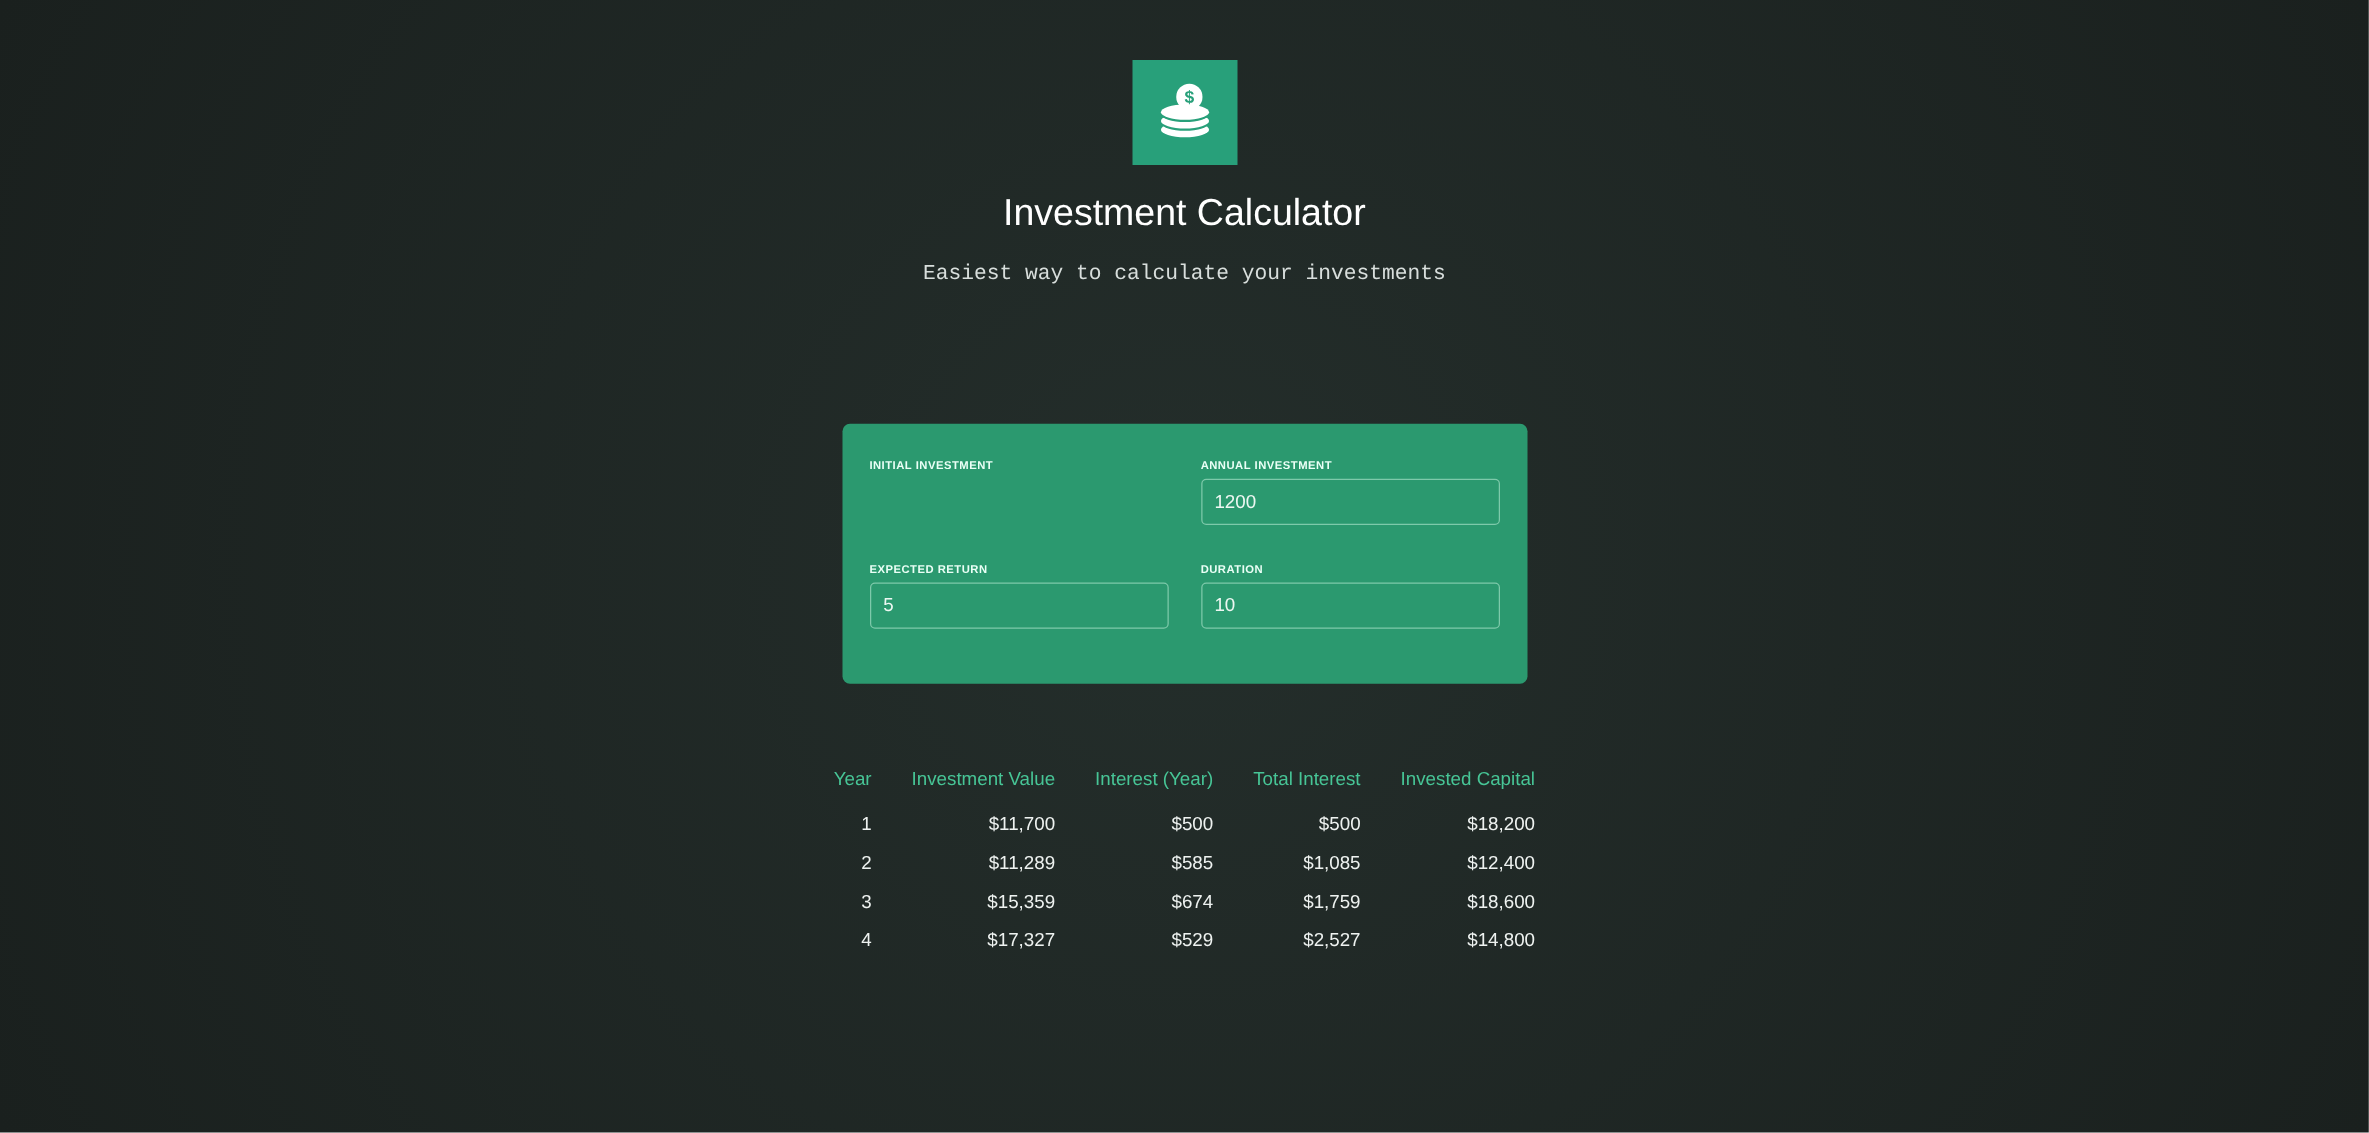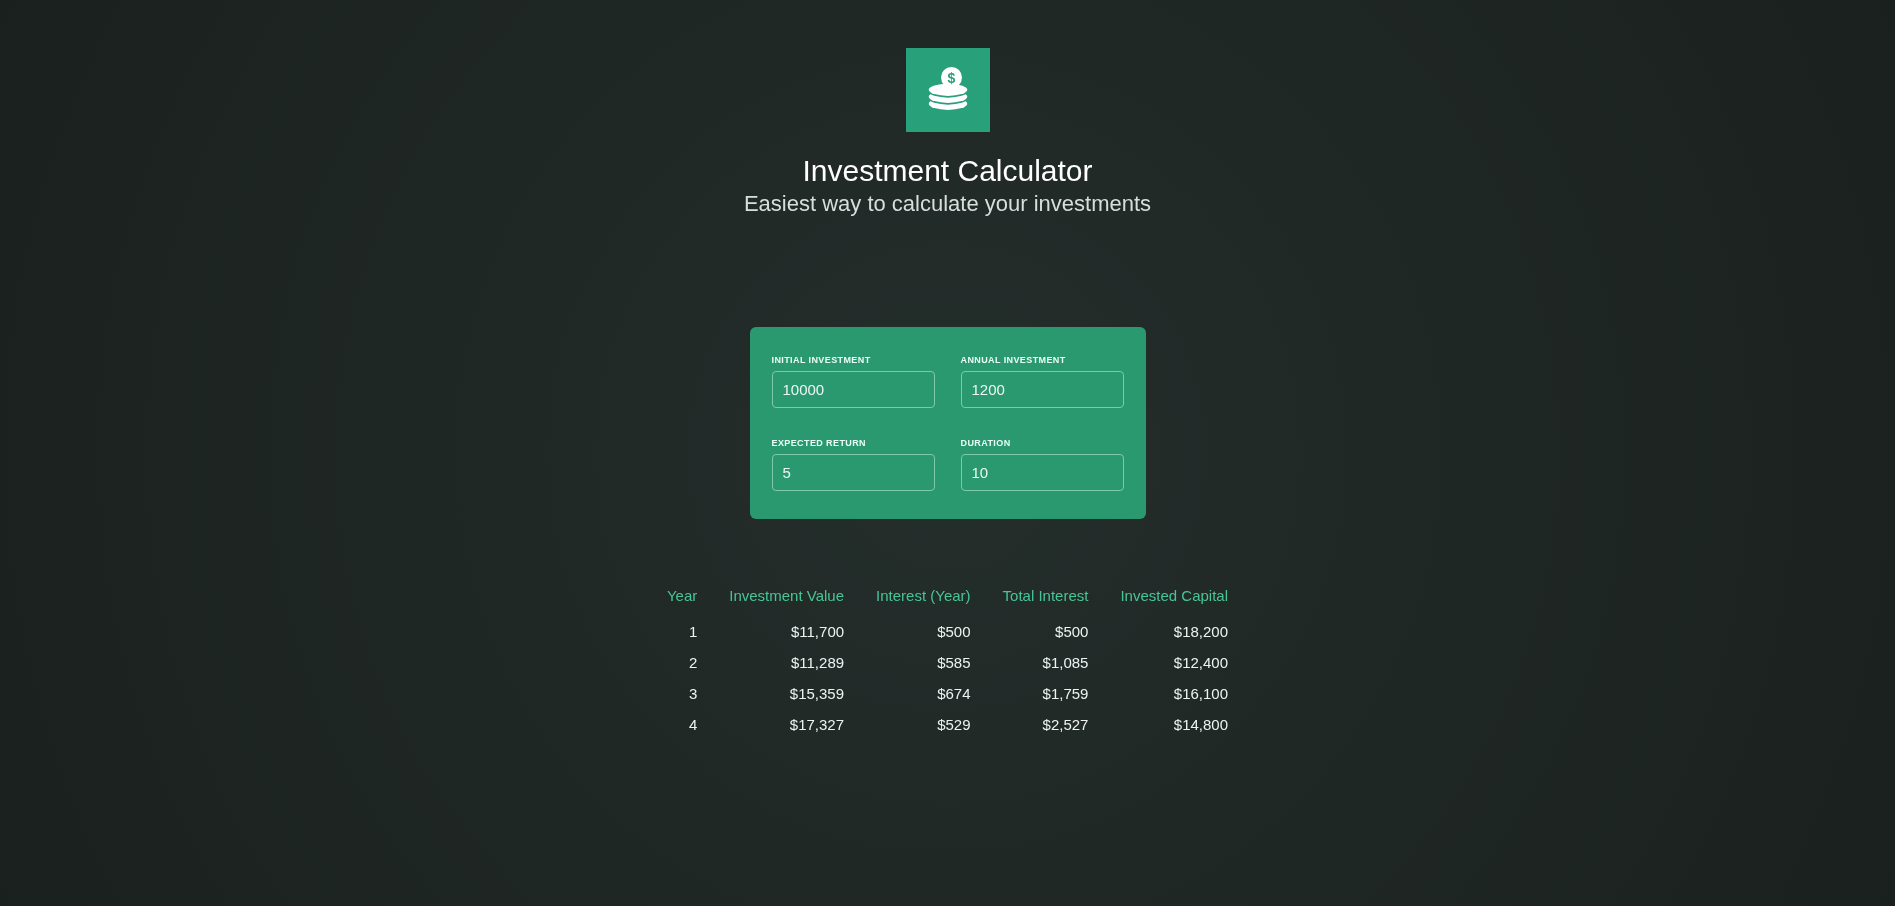--- a/index.html
+++ b/index.html
@@ -21,30 +21,31 @@
     align-items: center;
     justify-content: center;
   }
   .logo svg { width: 56px; height: 56px; }
   h1 {
     margin-top: 22px;
     font-size: 30px;
     font-weight: 400;
   }
   .subtitle {
-    margin-top: 3px;
-    font-size: 22px;
+    margin-top: 22px;
+    font-size: 17px;
     color: #d8dedc;
+    font-family: Liberation Mono, monospace;
   }
   .panel {
     margin-top: 110px;
     background: #2b996f;
     border-radius: 6px;
-    padding: 28px 22px 28px 22px;
-    width: 396px;
+    padding: 28px 22px 44px 22px;
+    width: 548px;
     display: grid;
     grid-template-columns: 1fr 1fr;
     gap: 30px 26px;
   }
   .field label {
     display: block;
     font-size: 9px;
     font-weight: 700;
     letter-spacing: 0.4px;
     text-transform: uppercase;
@@ -93,21 +94,20 @@
     </svg>
   </span>
 </div>
 
 <h1>Investment Calculator</h1>
 <p class="subtitle">Easiest way to calculate your investments</p>
 
 <div class="panel">
   <div class="field">
     <label>INITIAL INVESTMENT</label>
-    <input type="number" value="10000" style="">
   </div>
   <div class="field">
     <label>ANNUAL INVESTMENT</label>
     <input type="number" value="1200" style="">
   </div>
   <div class="field">
     <label>EXPECTED RETURN</label>
     <input type="number" value="5" style="">
   </div>
   <div class="field">
@@ -139,21 +139,21 @@
         <td>$11,289</td>
         <td>$585</td>
         <td>$1,085</td>
         <td>$12,400</td>
       </tr>
       <tr>
         <td>3</td>
         <td>$15,359</td>
         <td>$674</td>
         <td>$1,759</td>
-        <td>$16,100</td>
+        <td>$18,600</td>
       </tr>
       <tr>
         <td>4</td>
         <td>$17,327</td>
         <td>$529</td>
         <td>$2,527</td>
         <td>$14,800</td>
       </tr>
     </tbody>
 </table>

